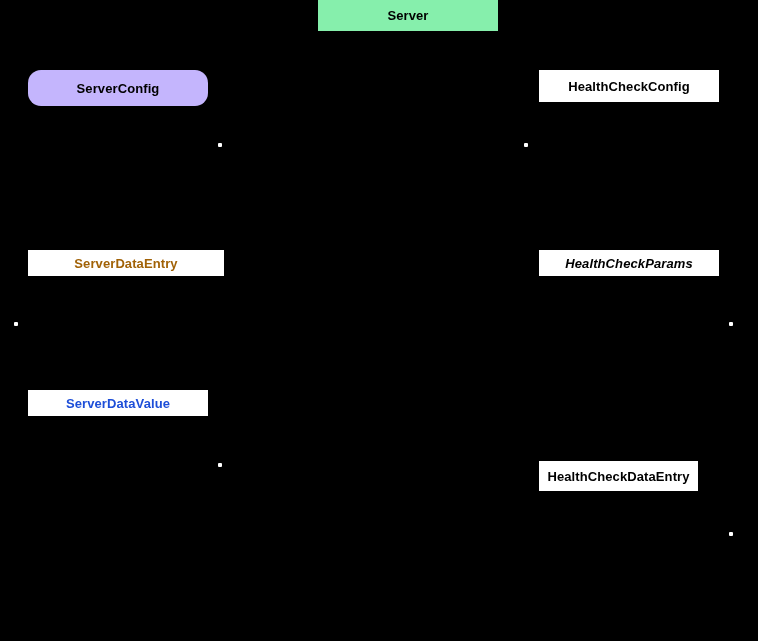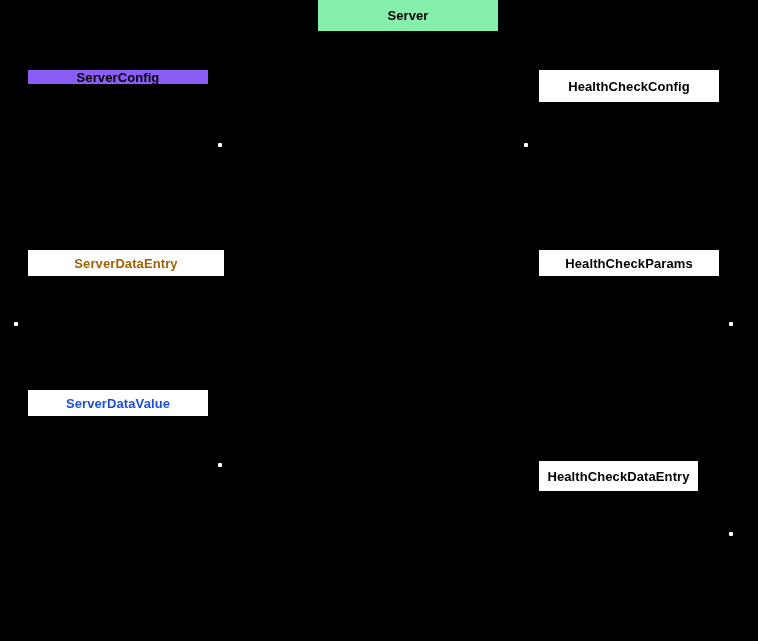--- a/index.html
+++ b/index.html
@@ -46,33 +46,33 @@
 </style>
 </head>
 <body>
 
 <div id="canvas" style="background: rgb(0, 0, 0);">
 
   <div class="node" style="left: 298px; top: 0px; width: 180px; height: 31px; background: #86efac; color: rgb(0, 0, 0); margin-left: 20px;">
     <span class="node-label">Server</span>
   </div>
 
-  <div class="node" style="left: 28px; top: 70px; width: 180px; height: 14px; background: #8b5cf6; color: rgb(0, 0, 0);">
+  <div class="node" style="left: 28px; top: 70px; width: 180px; height: 36px; background: #c4b5fd; color: rgb(0, 0, 0); border-radius: 13px;">
     <span class="node-label">ServerConfig</span>
   </div>
 
   <div class="node" style="left: 539px; top: 70px; width: 180px; height: 32px; background: rgb(255, 255, 255); color: rgb(0, 0, 0);">
     <span class="node-label">HealthCheckConfig</span>
   </div>
 
   <div class="node" style="left: 28px; top: 250px; width: 196px; height: 26px; background: rgb(255, 255, 255); color: #a16207;">
     <span class="node-label">ServerDataEntry</span>
   </div>
 
-  <div class="node" style="left: 539px; top: 250px; width: 180px; height: 26px; background: rgb(255, 255, 255); color: rgb(0, 0, 0);">
+  <div class="node" style="left: 539px; top: 250px; width: 180px; height: 26px; background: rgb(255, 255, 255); color: rgb(0, 0, 0); font-style: italic;">
     <span class="node-label">HealthCheckParams</span>
   </div>
 
   <div class="node" style="left: 28px; top: 390px; width: 180px; height: 26px; background: rgb(255, 255, 255); color: #1d4ed8;">
     <span class="node-label">ServerDataValue</span>
   </div>
 
   <div class="node" style="left: 539px; top: 461px; width: 159px; height: 30px; background: rgb(255, 255, 255); color: rgb(0, 0, 0);">
     <span class="node-label">HealthCheckDataEntry</span>
   </div>

